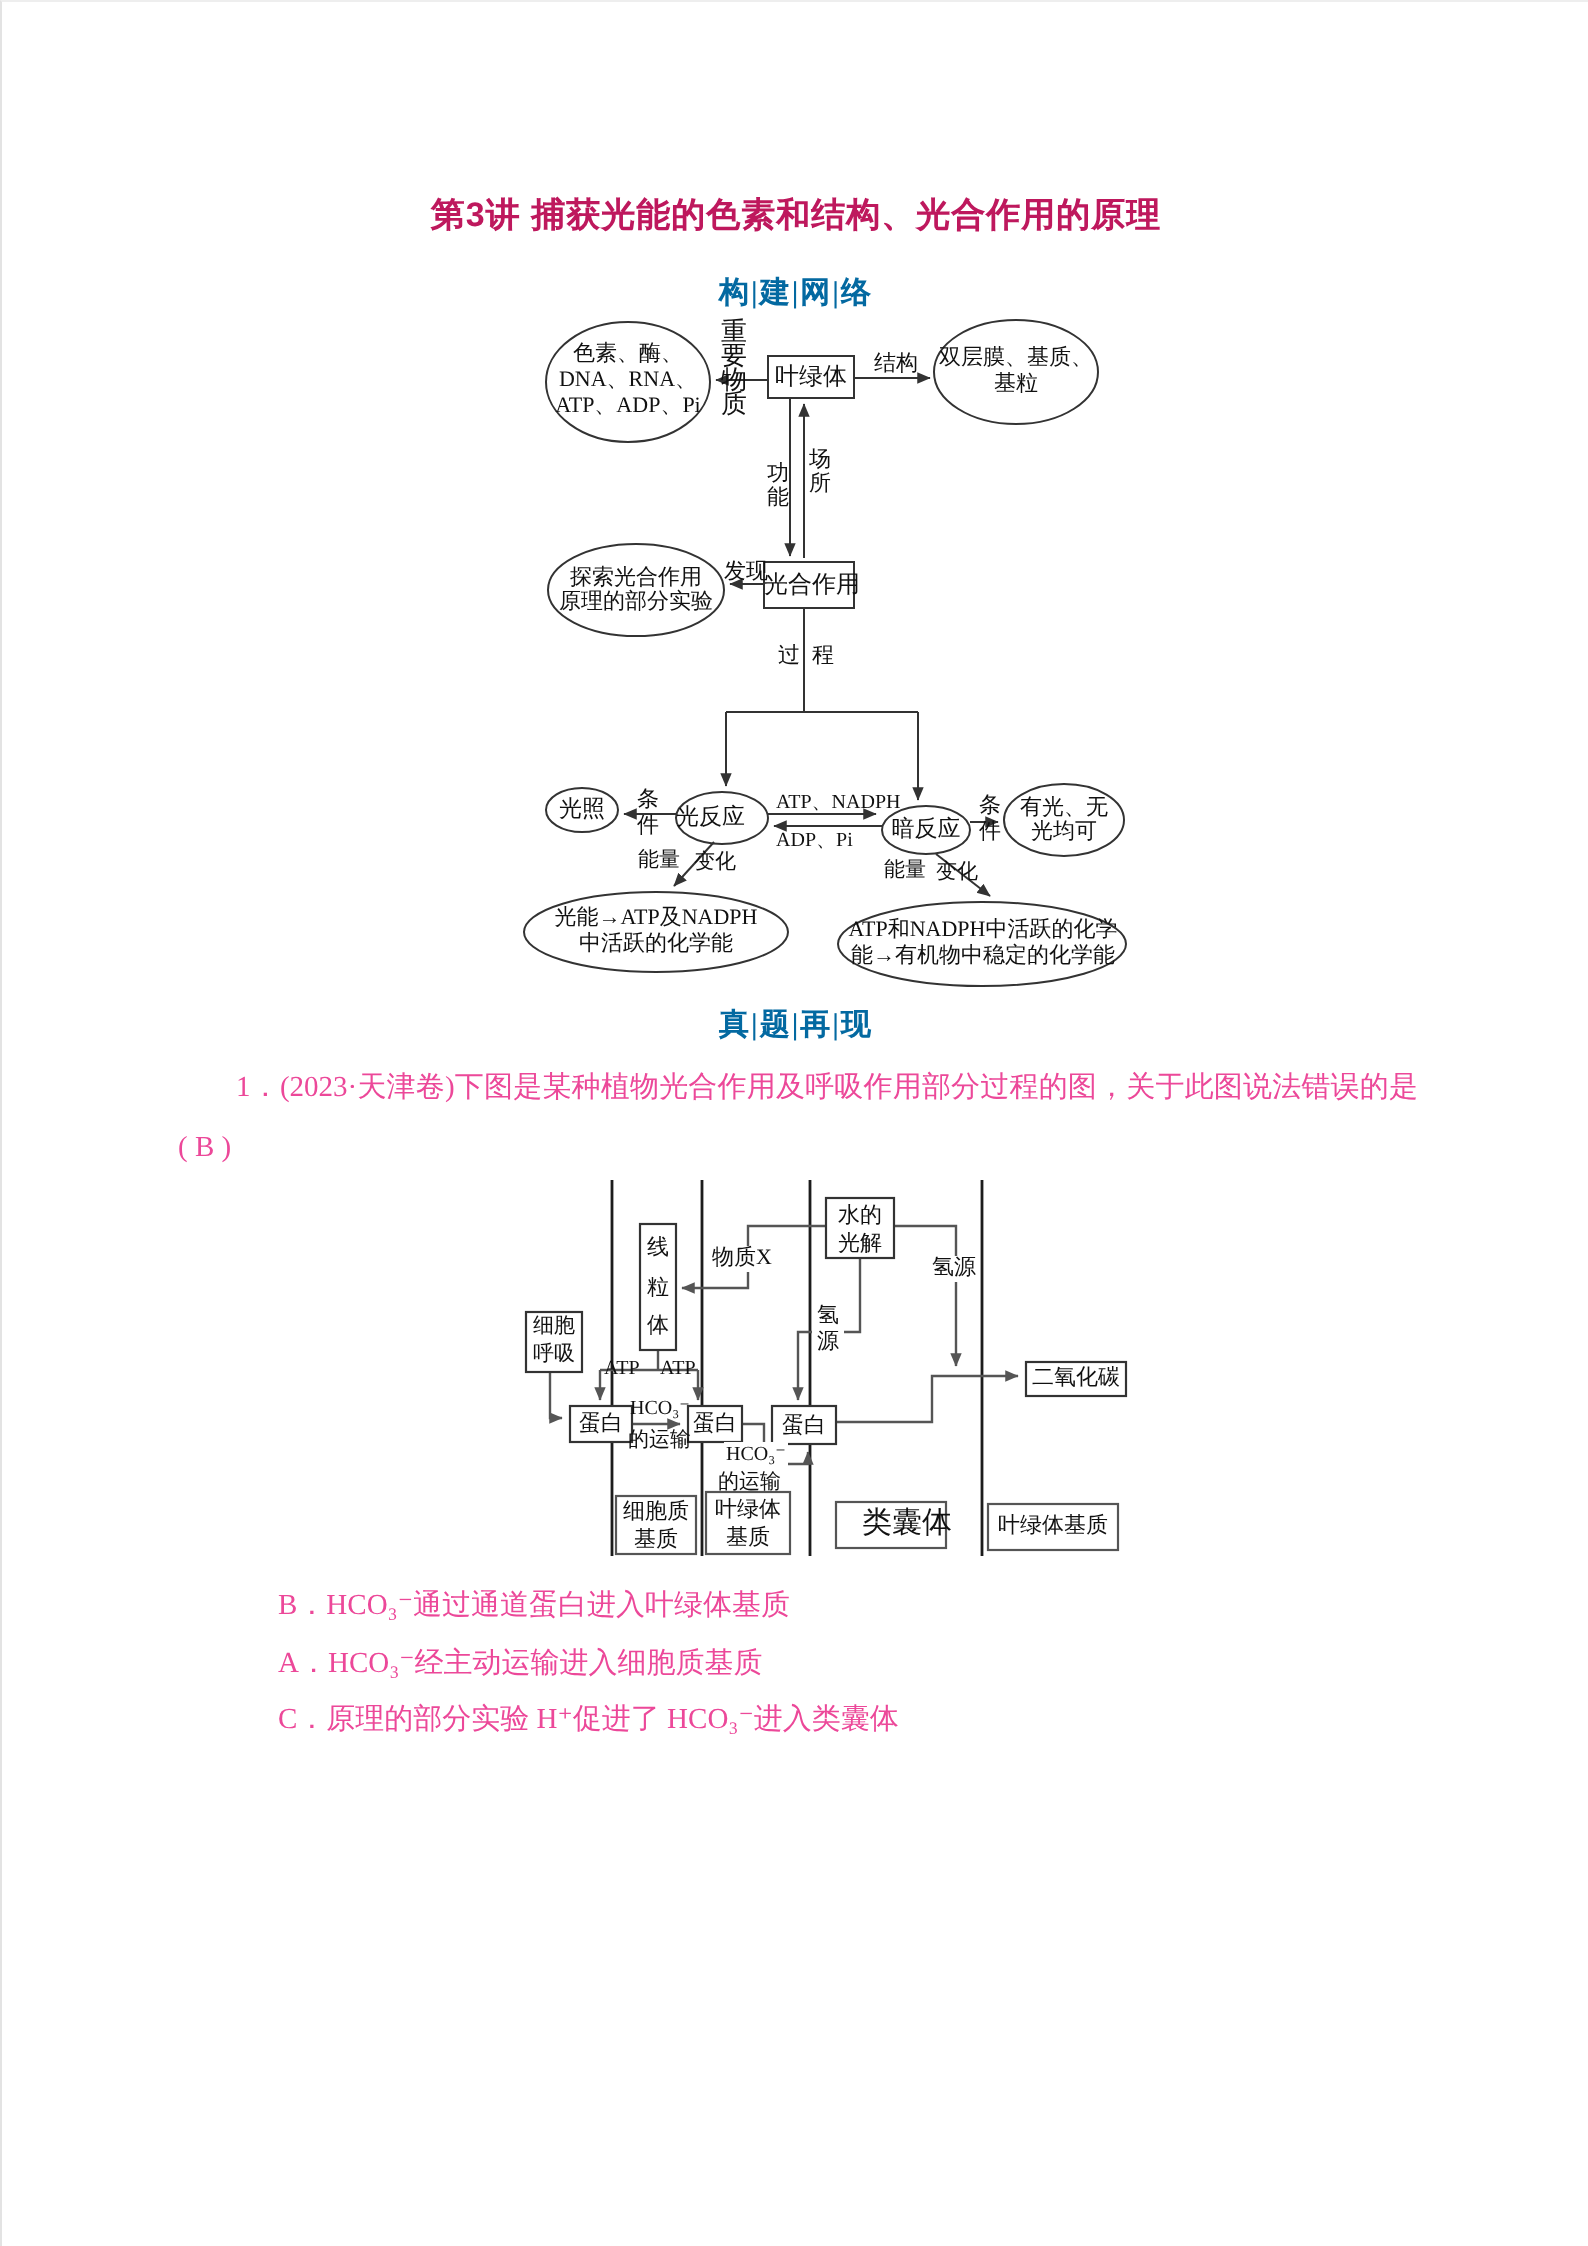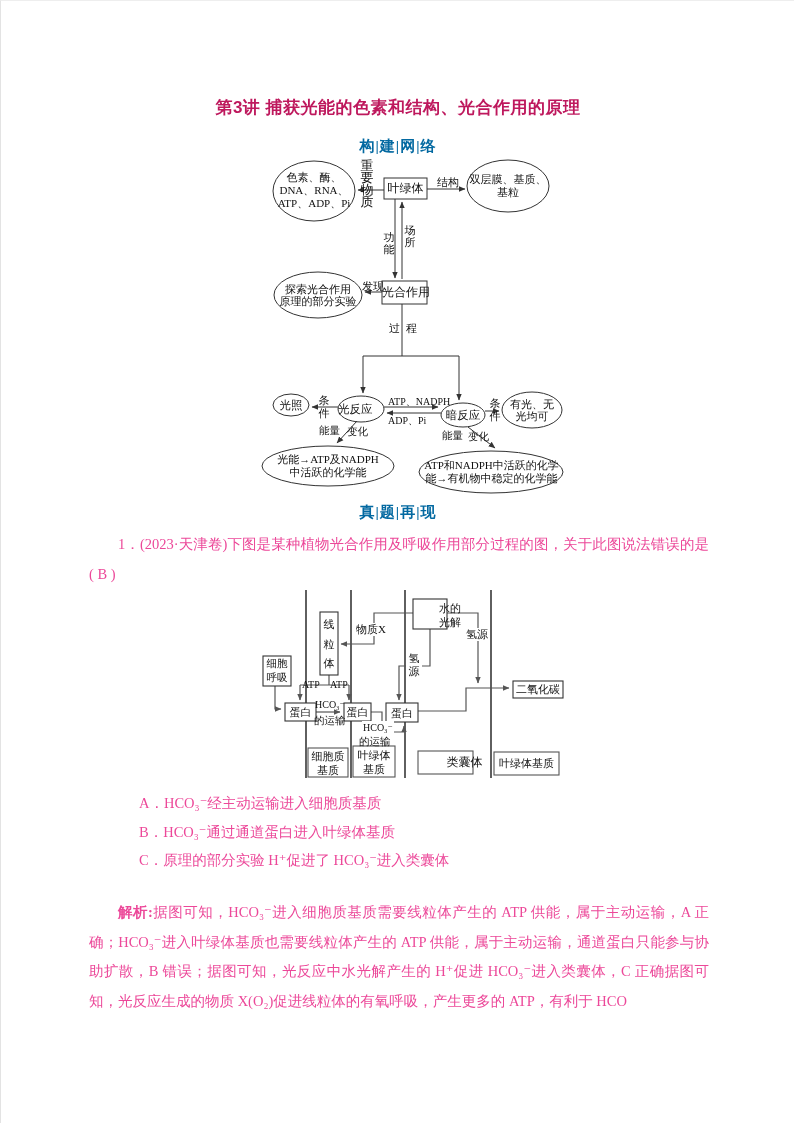--- a/index.html
+++ b/index.html
@@ -154,44 +154,43 @@
         <rect x="417" y="165" width="55" height="23" stroke="#555"></rect>
         <rect x="493" y="166" width="65" height="23" stroke="#555"></rect>
       </g>
     </svg>
     <span class="lbl ml ctr" style="left:262px;top:71px;width:28px;font-size:10.5px;line-height:14px;">细胞
 呼吸</span>
     <span class="lbl ml ctr" style="left:319px;top:29px;width:18px;line-height:19.5px;">线
 粒
 体</span>
     <span class="lbl wbg" style="left:354px;top:37px;">物质X</span>
-    <span class="lbl ml ctr" style="left:412px;top:15px;width:34px;line-height:14px;margin-left:20px;">水的
+    <span class="lbl ml ctr" style="left:412px;top:15px;width:34px;line-height:14px;">水的
 光解</span>
     <span class="lbl ml ctr wbg" style="left:405px;top:66px;width:14px;line-height:13px;">氢
 源</span>
     <span class="lbl wbg" style="left:464px;top:42px;">氢源</span>
     <span class="lbl ctr" style="left:512px;top:97px;width:50px;">二氧化碳</span>
     <span class="lbl" style="left:301px;top:92px;font-size:10px;">ATP</span>
     <span class="lbl" style="left:329px;top:92px;font-size:10px;">ATP</span>
     <span class="lbl ctr" style="left:284px;top:120px;width:31px;">蛋白</span>
     <span class="lbl ctr" style="left:343px;top:120px;width:27px;">蛋白</span>
     <span class="lbl ctr" style="left:385px;top:121px;width:32px;">蛋白</span>
     <span class="lbl" style="left:314px;top:112px;font-size:10px;">HCO₃⁻</span>
     <span class="lbl" style="left:313px;top:128px;font-size:10.5px;">的运输</span>
     <span class="lbl wbg" style="left:361px;top:135px;font-size:10px;">HCO₃⁻</span>
     <span class="lbl" style="left:358px;top:149px;font-size:10.5px;">的运输</span>
     <span class="lbl ml ctr" style="left:307px;top:164px;width:40px;line-height:13.5px;">细胞质
 基质</span>
     <span class="lbl ml ctr" style="left:352px;top:163px;width:42px;line-height:13.5px;">叶绿体
 基质</span>
-    <span class="lbl ctr" style="left:436px;top:170px;width:55px;font-size:12px;">类囊体</span>
+    <span class="lbl ctr" style="left:425px;top:170px;width:55px;font-size:15px;">类囊体</span>
     <span class="lbl ctr" style="left:493px;top:171px;width:65px;">叶绿体基质</span>
   </div>
 
   <div class="para opts" style="position:absolute;">
+    <p>B．HCO₃⁻通过通道蛋白进入叶绿体基质</p>
     <p>A．HCO₃⁻经主动运输进入细胞质基质</p>
-    <p>B．HCO₃⁻通过通道蛋白进入叶绿体基质</p>
     <p>C．原理的部分实验 H⁺促进了 HCO₃⁻进入类囊体</p>
   </div>
 
-  <p class="para analysis"><b>解析:</b><span>据图可知，HCO₃⁻进入细胞质基质需要线粒体产生的 ATP 供能，属于主动运输，A 正确；HCO₃⁻进入叶绿体基质也需要线粒体产生的 ATP 供能，属于主动运输，通道蛋白只能参与协助扩散，B 错误；据图可知，光反应中水光解产生的 H⁺促进 HCO₃⁻进入类囊体，C 正确据图可知，光反应生成的物质 X(O₂)促进线粒体的有氧呼吸，产生更多的 ATP，有利于 HCO</span></p>
 
 </div>
 
 </body></html>

